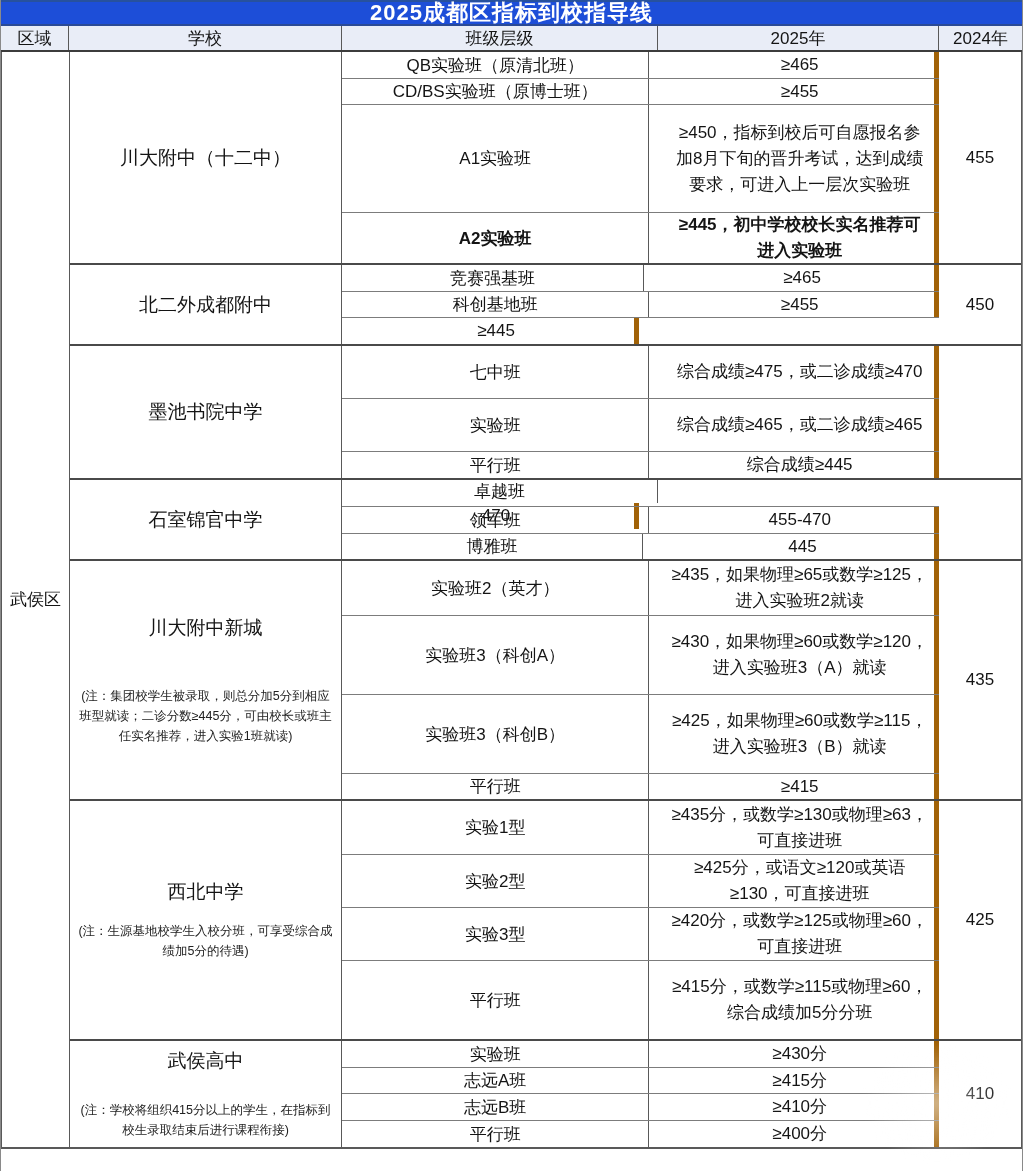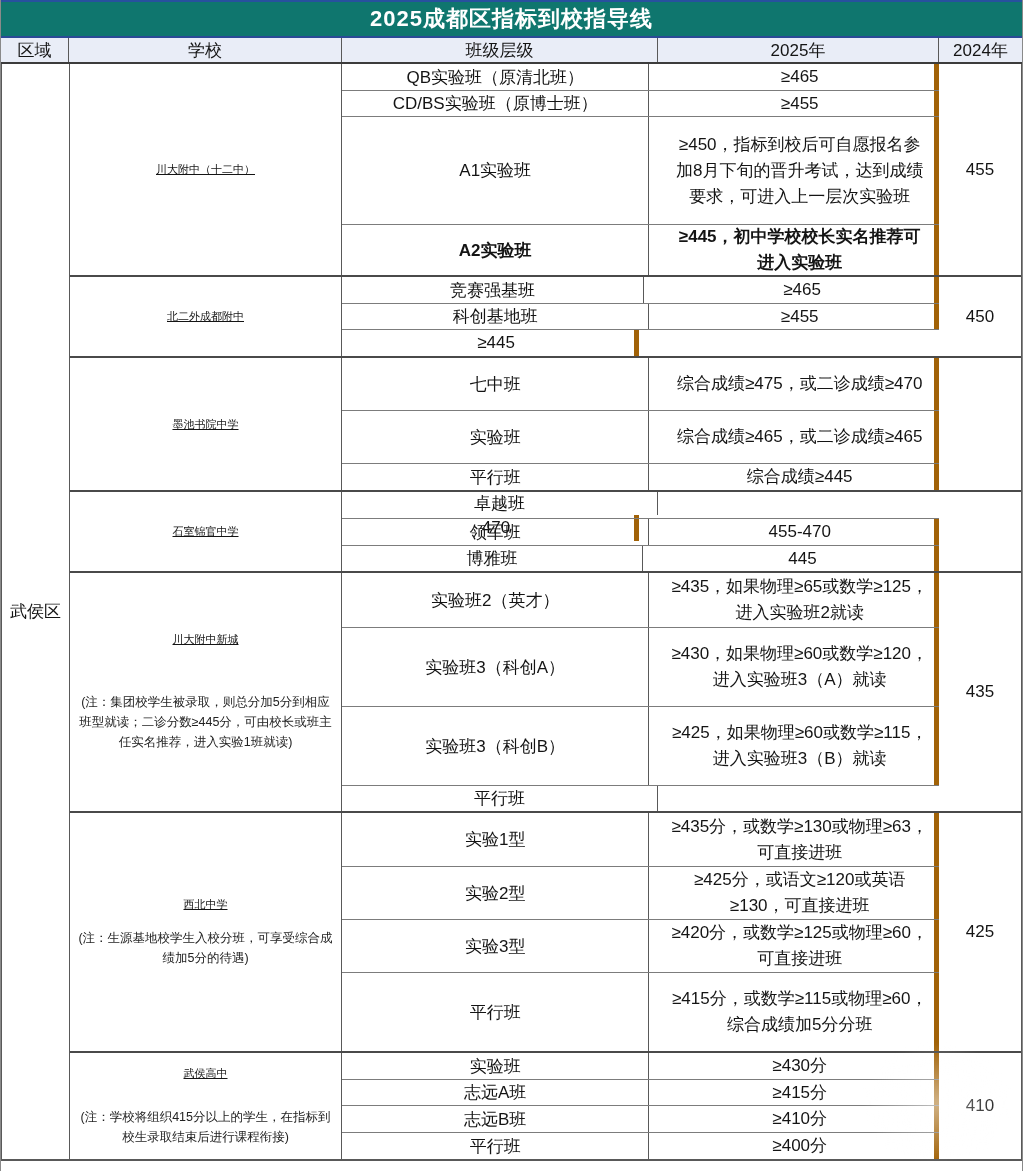--- a/index.html
+++ b/index.html
@@ -1,42 +1,42 @@
 <!DOCTYPE html>
 <html><head>
 <meta charset="utf-8">
 <style>
   html,body{margin:0;padding:0;background:#fff;}
   body{font-family:"Liberation Sans","DejaVu Sans",sans-serif;color:#141414;}
   .wrap{position:relative;width:1023px;height:1171px;background:#fff;box-sizing:border-box;overflow:hidden;}
   .wrap *{box-sizing:border-box;}
 
   
-  .title-bar{height:36px;background:#0f766e;border-top:2px solid #27519e;display:flex;align-items:center;justify-content:center;}
+  .title-bar{height:24px;background:#1d4ed8;border-top:2px solid #27519e;display:flex;align-items:center;justify-content:center;}
   .title-bar span{color:#fff;font-weight:bold;font-size:22px;letter-spacing:1px;}
 
   
   .head-row{display:flex;height:28px;background:#e9edf7;border-top:2px solid #2a4a96;border-bottom:2px solid #3c3c3c;}
   .head-cell{display:flex;align-items:center;justify-content:center;font-size:17px;border-right:1px solid #595959;}
   .head-cell:last-child{border-right:none;}
   .c-region{width:68px;}
   .c-school{width:273px;}
   .c-class{width:316px;}
   .c-2025{width:281px;}
   .c-2024{width:85px;flex:1;}
 
   
   .body-row{display:flex;border-left:1px solid #595959;border-right:1px solid #595959;border-bottom:2px solid #595959;}
   .wrap{border-left:1px solid #8a8a8a;border-right:1px solid #8a8a8a;}
   .region-cell{width:68px;border-right:1px solid #595959;display:flex;align-items:center;justify-content:center;font-size:17px;}
   .sections{flex:1;display:flex;flex-direction:column;}
   .section{display:flex;border-top:2px solid #4a4a4a;}
   .section:first-child{border-top:none;}
   .school-cell{width:272px;border-right:1px solid #595959;display:flex;flex-direction:column;align-items:center;justify-content:center;text-align:center;padding:0 8px;}
-  .school-name{font-size:11px;text-decoration:underline;}
+  .school-name{font-size:19px;}
   .school-note{font-size:12.5px;line-height:20px;color:#222;}
   .sec-4 .school-cell{gap:45px;}
   .sec-5 .school-cell{gap:16px;}
   .sec-6 .school-cell{gap:26px;}
   .rows-col{width:597px;display:flex;flex-direction:column;}
   .class-row{display:flex;border-top:1px solid #7c7c7c;}
   .class-row:first-child{border-top:none;}
   .class-cell{width:316px;border-right:1px solid #595959;display:flex;align-items:center;justify-content:center;font-size:17px;text-align:center;padding:0 4px;}
   .score-cell{width:281px;border-right:5px solid #a16207;display:flex;align-items:center;justify-content:center;font-size:17px;line-height:26px;text-align:center;padding:0 5px;margin-left:16px;}
   .year-cell{flex:1;display:flex;align-items:center;justify-content:center;font-size:17px;}
@@ -161,20 +161,21 @@
             <div class="class-row" style="height: 79px;">
               <div class="class-cell">实验班3（科创A）</div>
               <div class="score-cell">≥430，如果物理≥60或数学≥120，进入实验班3（A）就读</div>
             </div>
             <div class="class-row" style="height: 79px;">
               <div class="class-cell">实验班3（科创B）</div>
               <div class="score-cell">≥425，如果物理≥60或数学≥115，进入实验班3（B）就读</div>
             </div>
             <div class="class-row" style="height: 26px;">
               <div class="class-cell">平行班</div>
+              <div class="score-cell">≥415</div>
             </div>
           </div>
           <div class="year-cell">435</div>
         </div>
         <div class="section sec-5">
           <div class="school-cell">
             <div class="school-name">西北中学</div>
             <div class="school-note">(注：生源基地校学生入校分班，可享受综合成绩加5分的待遇)</div>
           </div>
           <div class="rows-col">

